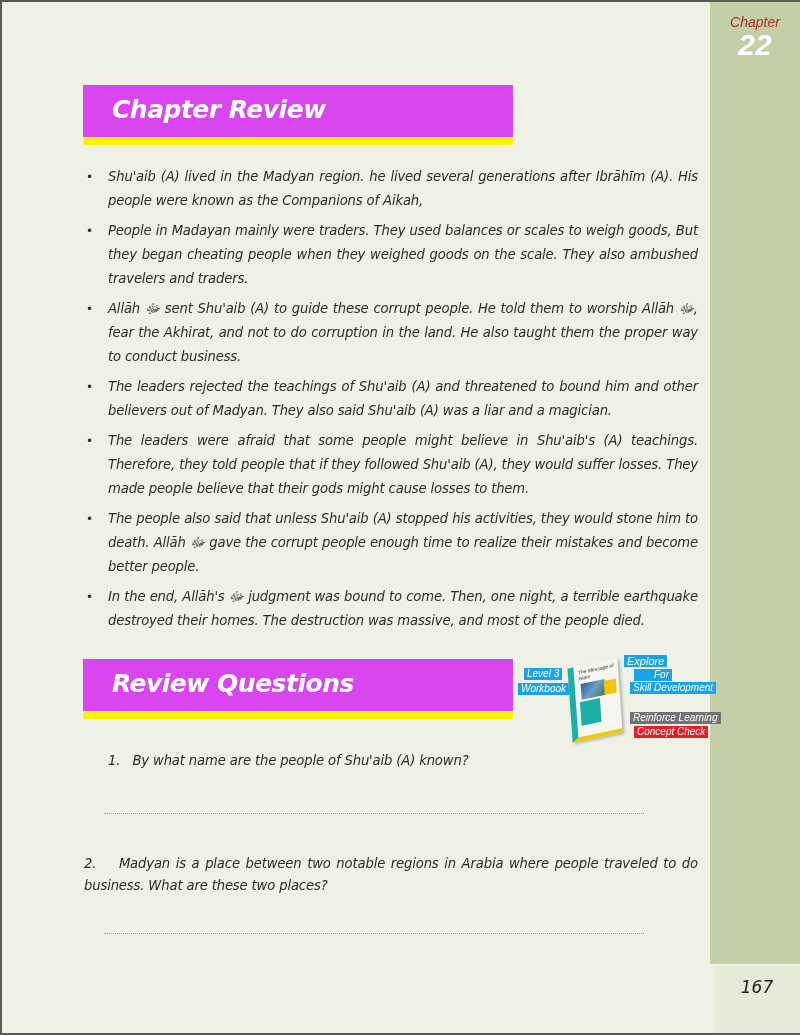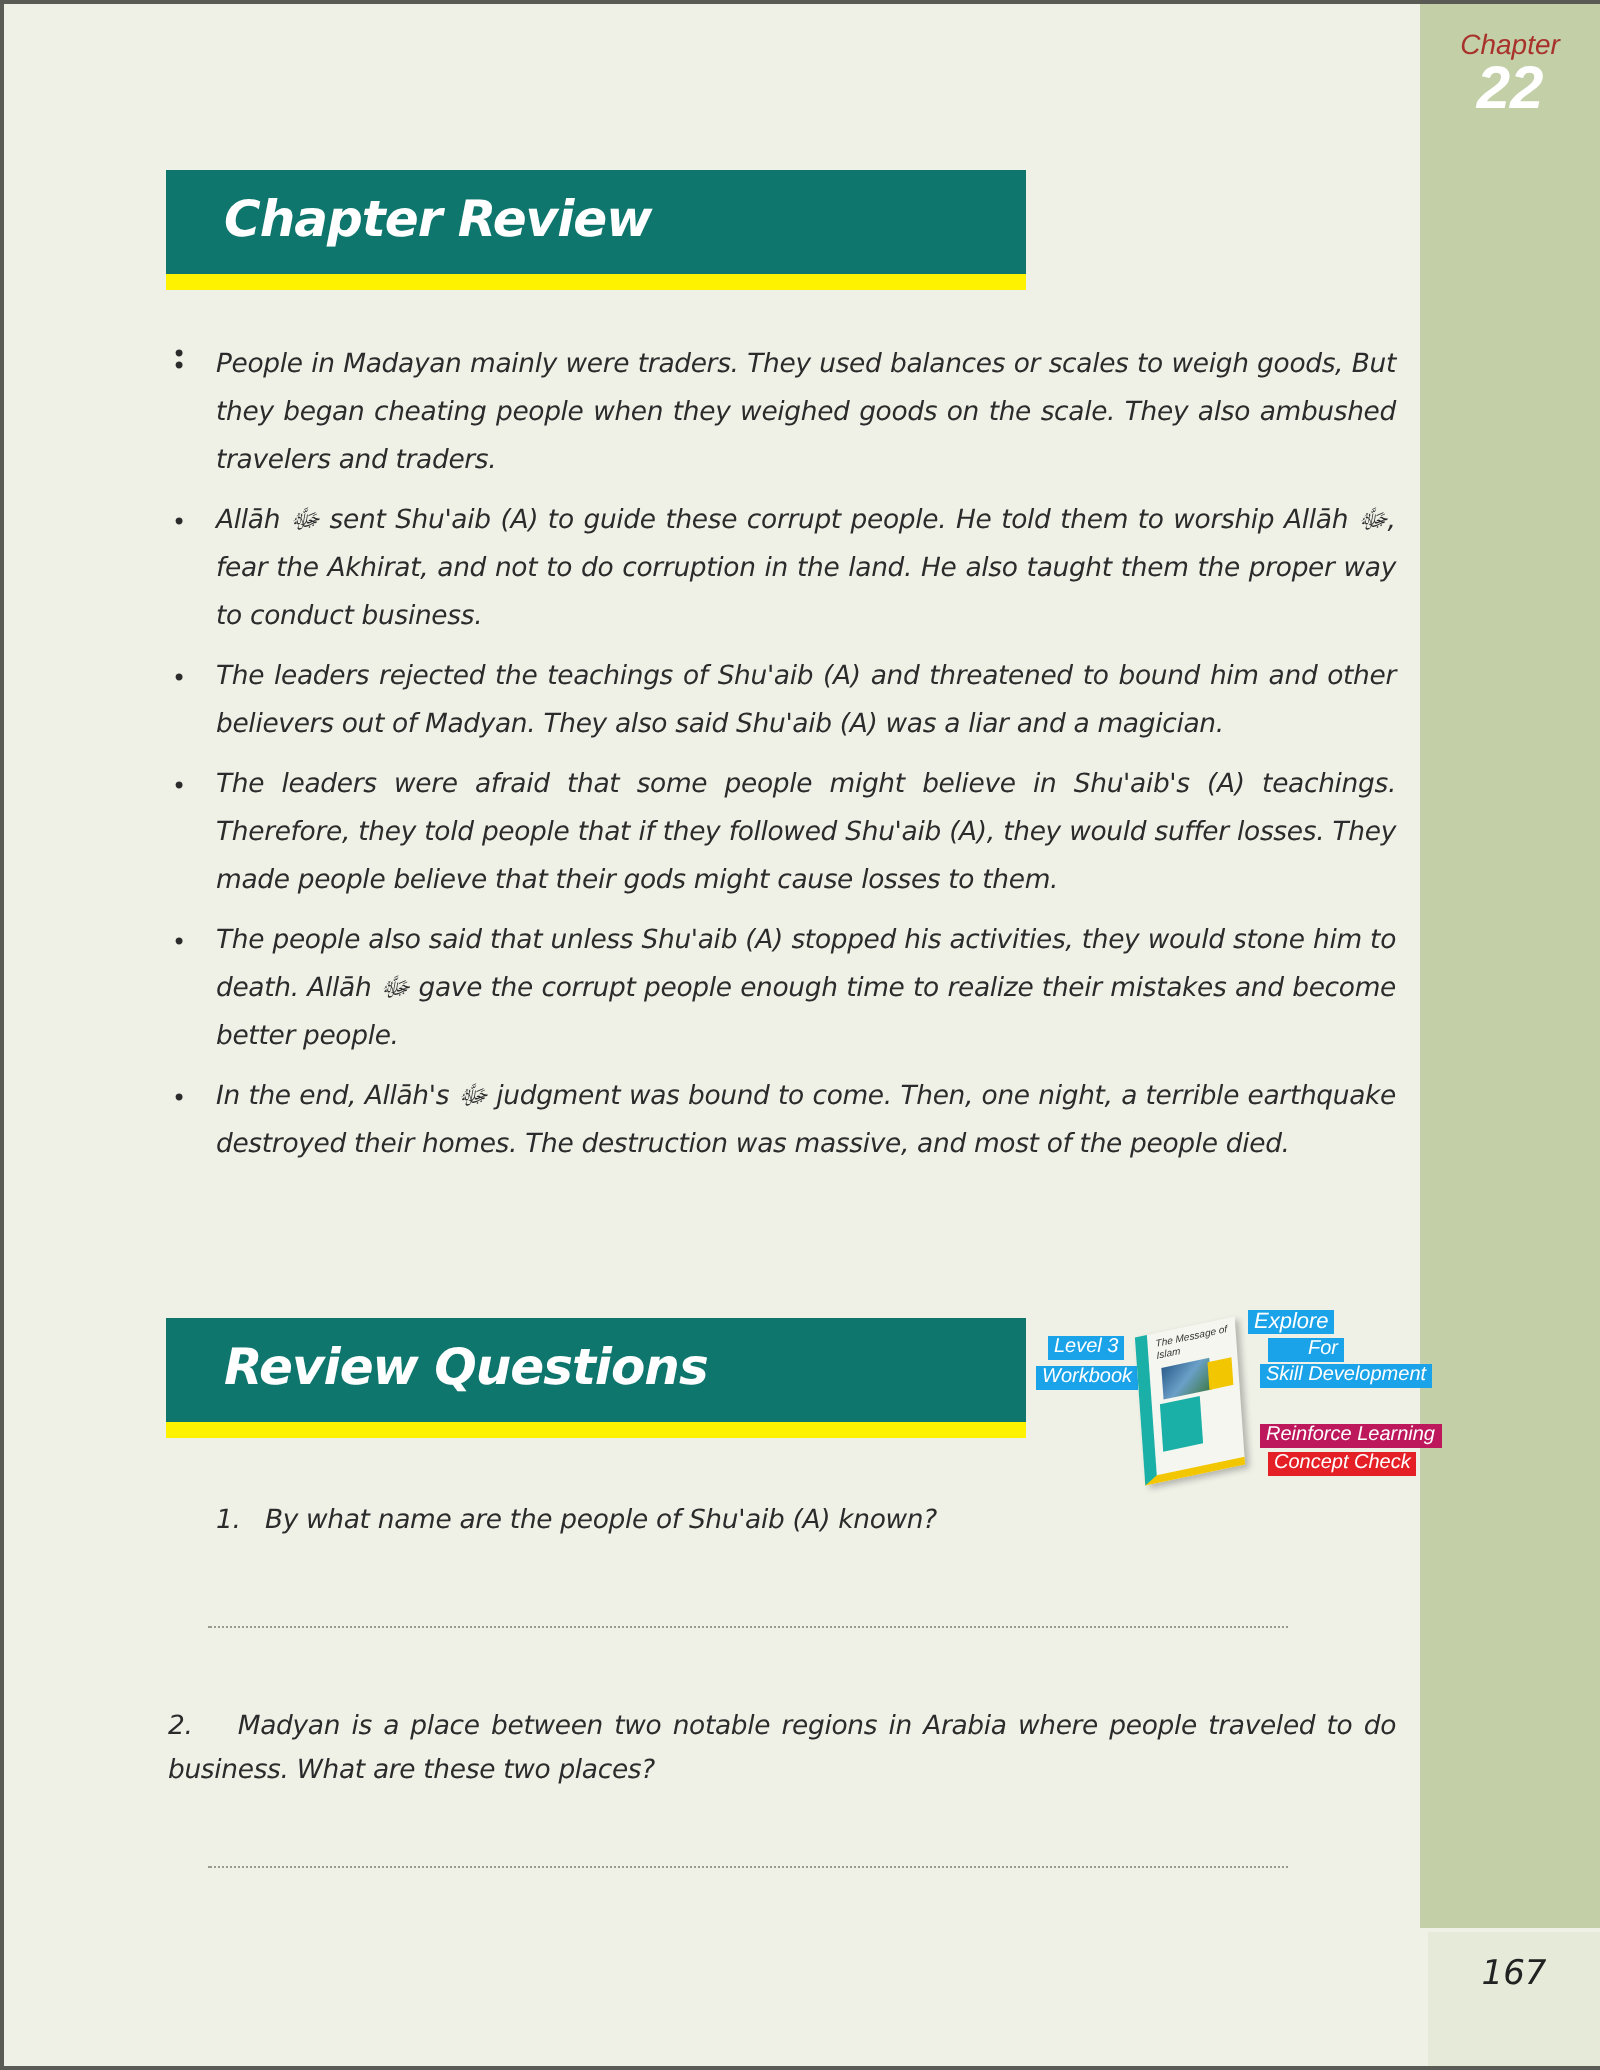--- a/index.html
+++ b/index.html
@@ -57,21 +57,21 @@
       text-align: center;
       font-family: "DejaVu Sans", sans-serif;
       font-size: 17px;
       color: #222;
     }
     .section-header {
       position: absolute;
       left: 81px;
       width: 430px;
       height: 54px;
-      background: #0f766e;
+      background: #d946ef;
     }
     .section-header .bar {
       position: absolute;
       left: 0; right: 0; bottom: -6px;
       height: 8px;
       background: #fff200;
     }
     .section-header .title {
       position: absolute;
       left: 29px; top: 10px;
@@ -112,21 +112,21 @@
       position: absolute;
       color: #fff;
       font-family: "Liberation Sans", sans-serif;
       font-size: 10px;
       line-height: 12px;
       padding: 0 3px;
       white-space: nowrap;
     }
     .tag.blue { background: #1aa3e8; }
     .tag.red { background: #e41f26; }
-    .tag.green { background: #be185d; }
+    .tag.green { background: #737373; }
     .book {
       position: absolute;
       left: 56px; top: 10px;
       width: 50px; height: 75px;
       background: #f6f6f0;
       border-left: 6px solid #1ab0a8;
       border-bottom: 4px solid #f2c600;
       transform: skewY(-8deg) rotate(-4deg);
       box-shadow: 2px 2px 3px rgba(0,0,0,0.25);
     }
@@ -183,21 +183,21 @@
   <div class="side-strip"></div>
   <div class="chapter-label">Chapter</div>
   <div class="chapter-num">22</div>
 
   <div class="section-header" style="top:83px;">
     <div class="title">Chapter Review</div>
     <div class="bar"></div>
   </div>
 
   <ul class="bullets">
-    <li><span class="dot">•</span></li>
+    <li><span class="dot">•</span><span>Shu'aib (A) lived in the Madyan region. he lived several generations after Ibrāhīm (A).  His people were known as the Companions of Aikah,</span></li>
     <li><span class="dot">•</span><span>People in Madayan mainly were traders. They used balances or scales to weigh goods, But they began cheating people when they weighed goods on the scale.  They also ambushed travelers and traders.</span></li>
     <li><span class="dot">•</span><span>Allāh ﷻ sent Shu'aib (A) to guide these corrupt people.  He told them to worship Allāh ﷻ, fear the Akhirat, and not to do corruption in the land.  He also taught them the proper way to conduct business.</span></li>
     <li><span class="dot">•</span><span>The leaders rejected the teachings of Shu'aib (A) and threatened to bound him and other believers out of Madyan.  They also said Shu'aib (A) was a liar and a magician.</span></li>
     <li><span class="dot">•</span><span>The leaders were afraid that some people might believe in Shu'aib's (A) teachings. Therefore, they told people that if they followed Shu'aib (A), they would suffer losses. They made people believe that their gods might cause losses to them.</span></li>
     <li><span class="dot">•</span><span>The people also said that unless Shu'aib (A) stopped his activities, they would stone him to death. Allāh ﷻ gave the corrupt people enough time to realize their mistakes and become better people.</span></li>
     <li><span class="dot">•</span><span>In the end, Allāh's ﷻ judgment was bound to come. Then, one night, a terrible earthquake destroyed their homes. The destruction was massive, and most of the people died.</span></li>
   </ul>
 
   <div class="section-header" style="top:657px;">
     <div class="title">Review Questions</div>

